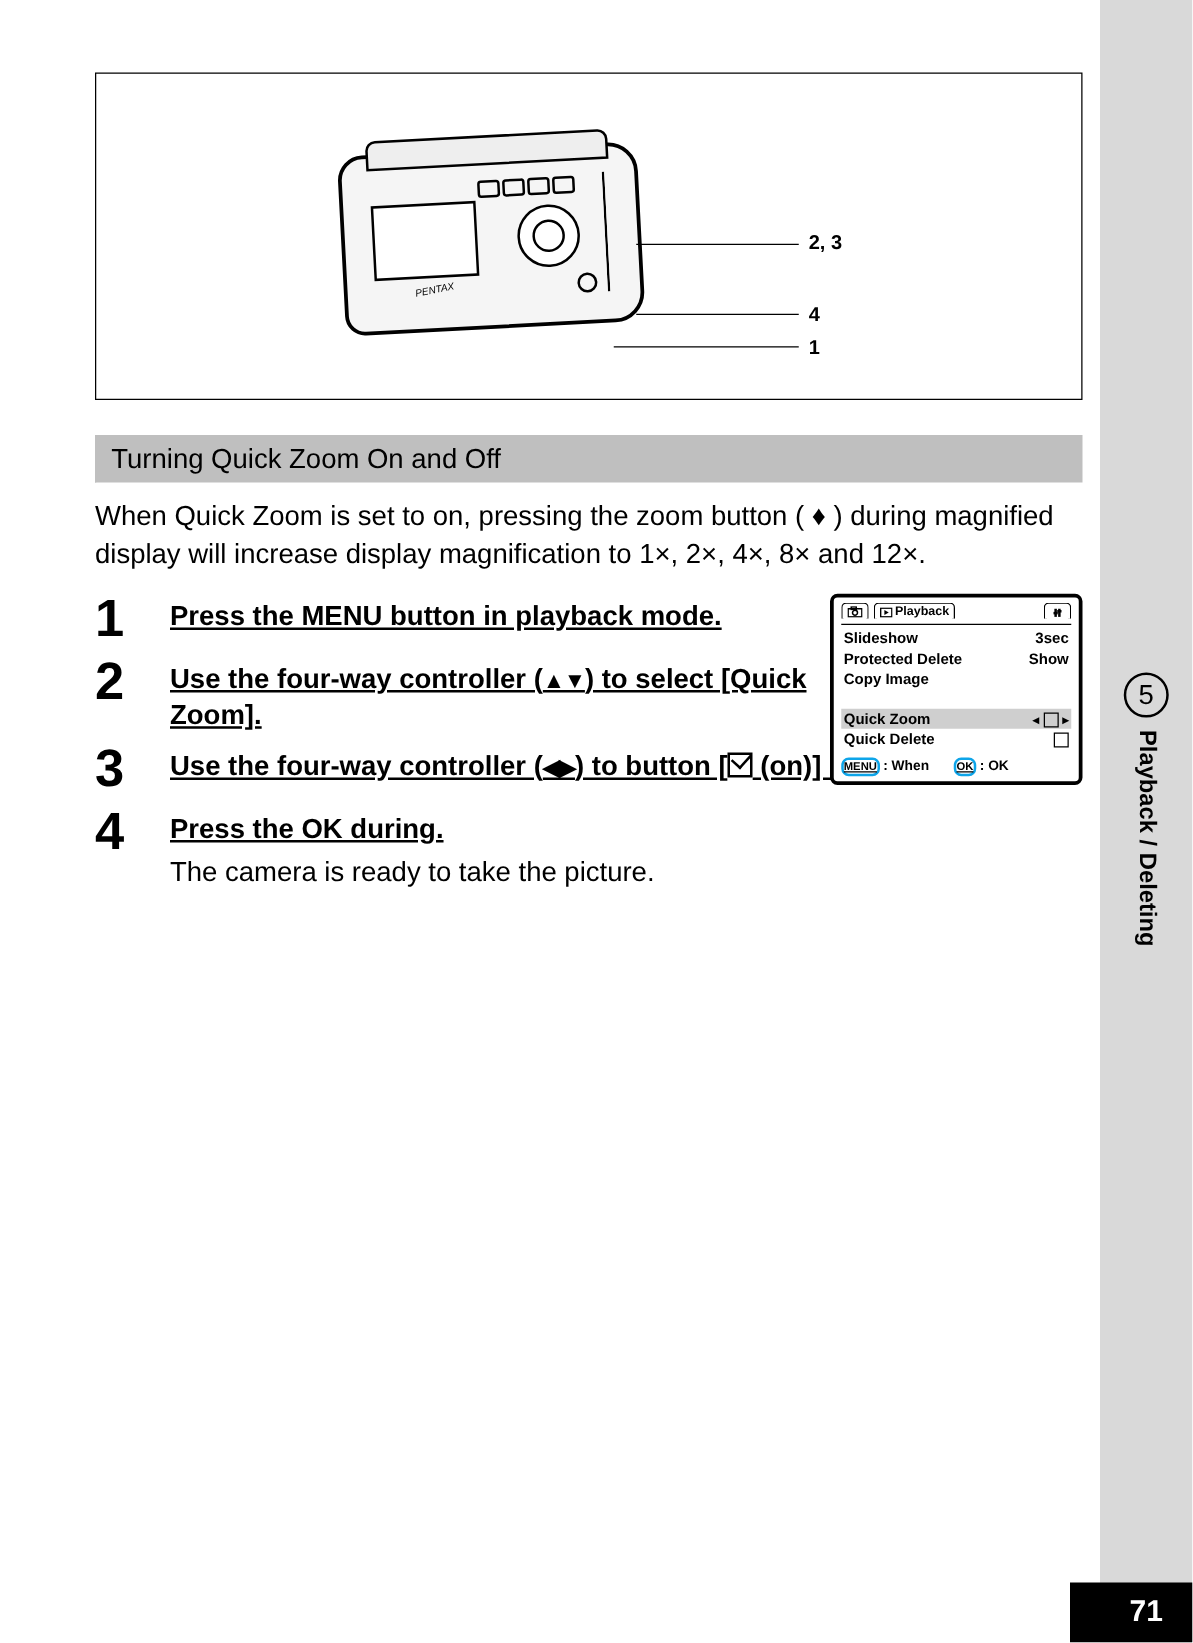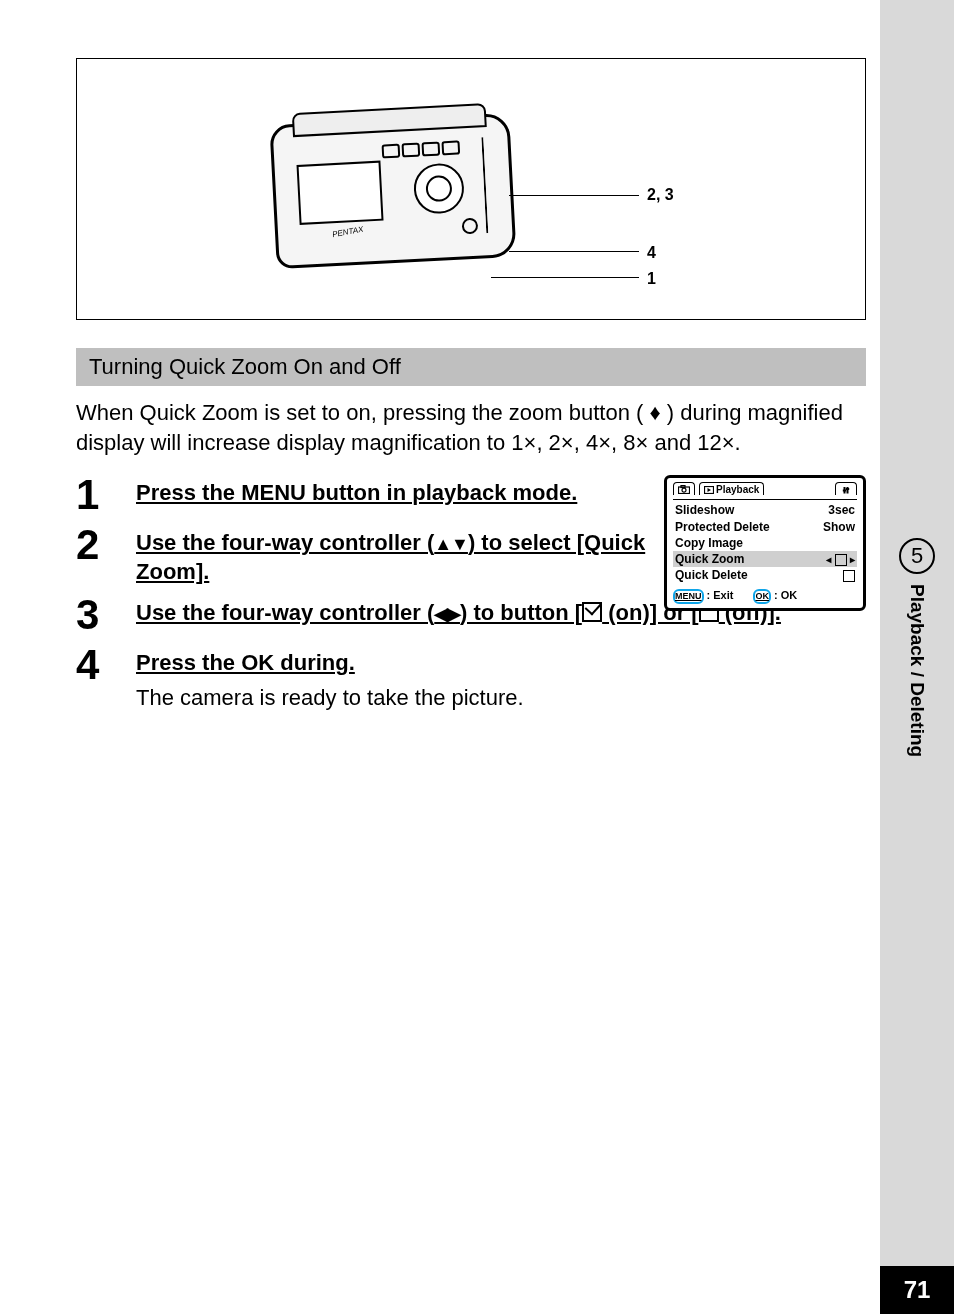--- a/index.html
+++ b/index.html
@@ -226,20 +226,21 @@
     margin: 0 0 2px 0;
   }
   .ms-row {
     display: flex;
     justify-content: space-between;
     padding: 0 2px;
     line-height: 1.35;
   }
   .ms-row.sel {
     background: #cfcfcf;
+    margin-top: 16px;
   }
   .ms-row .arrow {
     font-size: 10px;
   }
   .chkbox {
     width: 10px;
     height: 10px;
     border: 1.5px solid #000;
     display: inline-block;
     vertical-align: middle;
@@ -335,20 +336,21 @@
     right: 0;
     width: 74px;
     height: 48px;
     background: #000;
     color: #fff;
     font-size: 24px;
     font-weight: bold;
     display: flex;
     align-items: center;
     justify-content: center;
+    padding-left: 24px;
   }
   .first-text-width {
     padding-right: 220px;
   }
 </style>
 </head>
 <body>
 
 <div class="page">
   <div class="right-gray"></div>
@@ -424,21 +426,21 @@
         </div>
         <div class="ms-row sel">
           <span>Quick Zoom</span>
           <span><span class="arrow">◂</span>&nbsp;<span class="chkbox"></span>&nbsp;<span class="arrow">▸</span></span>
         </div>
         <div class="ms-row">
           <span>Quick Delete</span>
           <span><span class="chkbox"></span></span>
         </div>
         <div class="ms-footer">
-          <span><span class="menu-pill">MENU</span> : <span>Exit</span></span>
+          <span><span class="menu-pill">MENU</span> : <span>When</span></span>
           <span><span class="ok-pill">OK</span> : <span>OK</span></span>
         </div>
       </div>
 
       <div class="step">
         <div class="step-num">1</div>
         <div class="step-body first-text-width">
           <div class="step-title">Press the MENU button in playback mode.</div>
         </div>
       </div>

